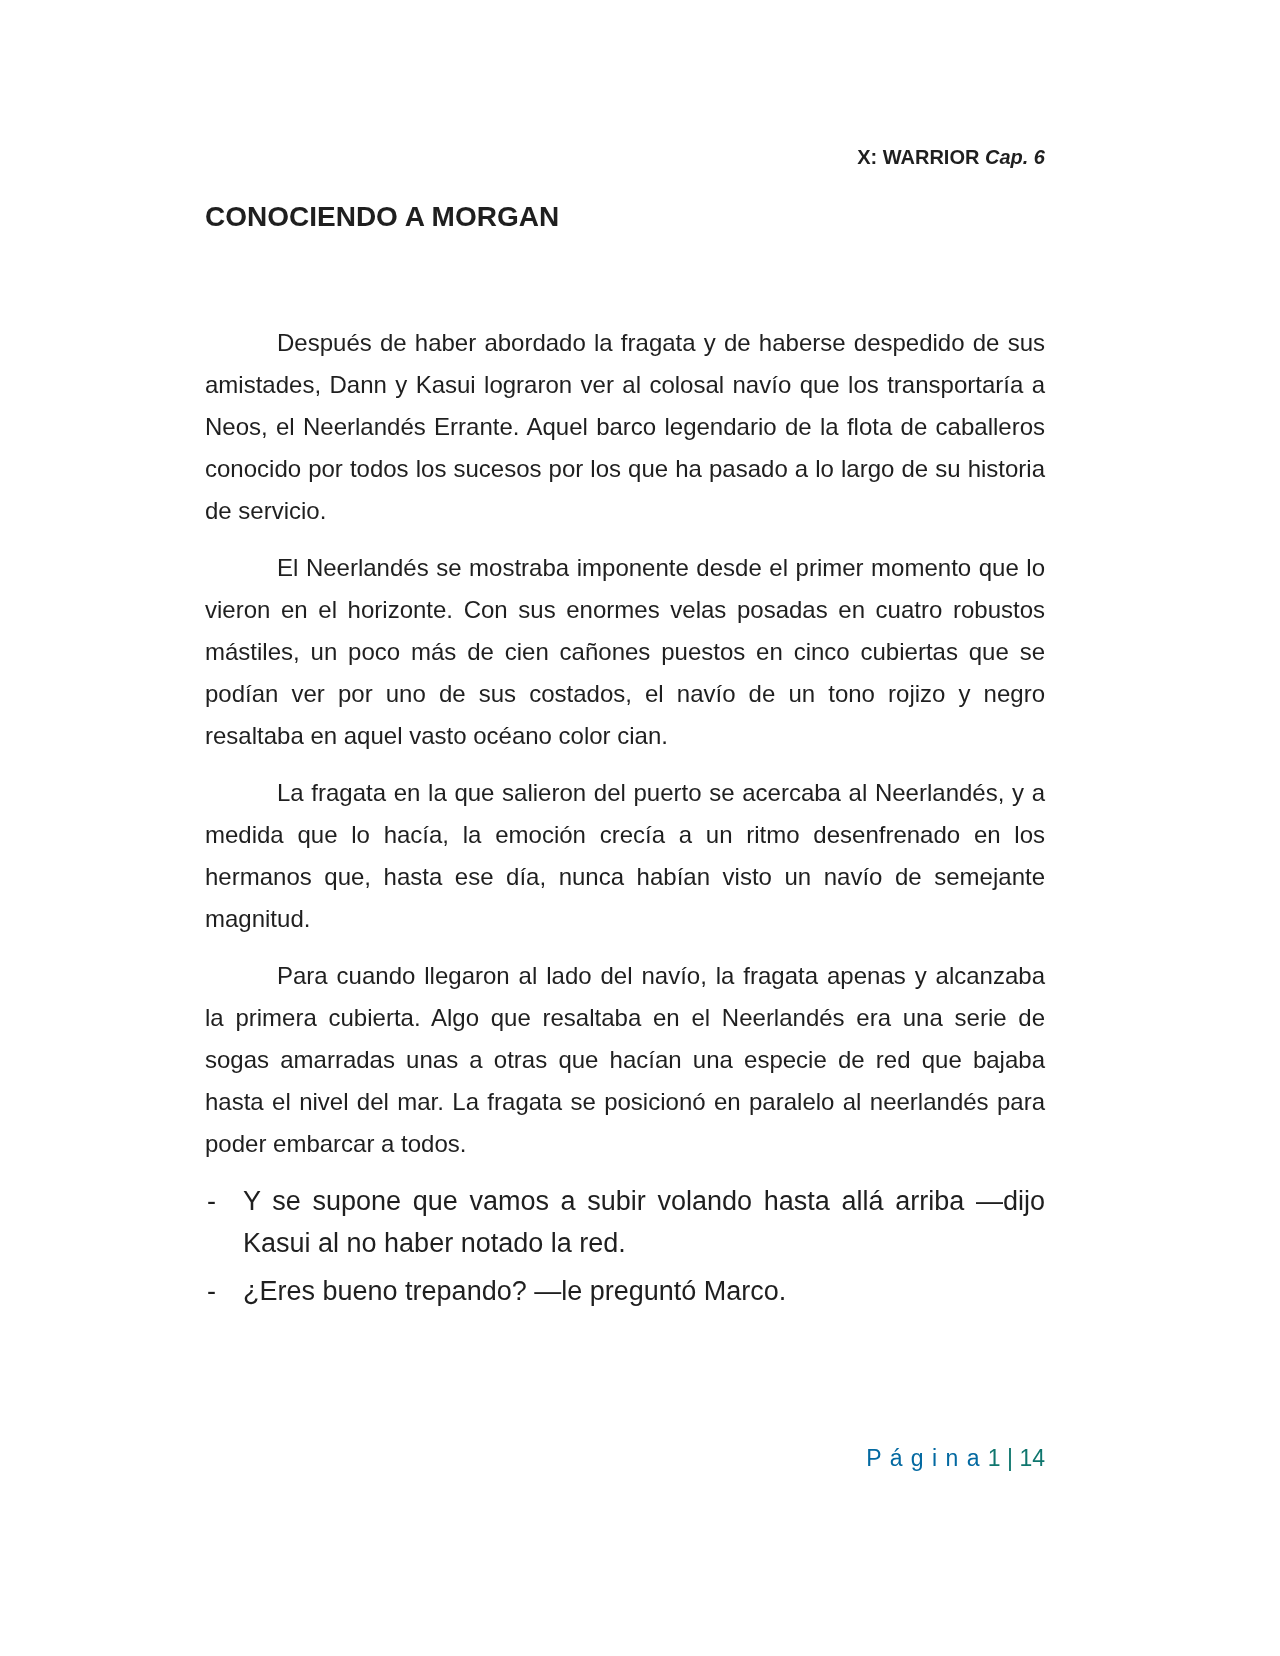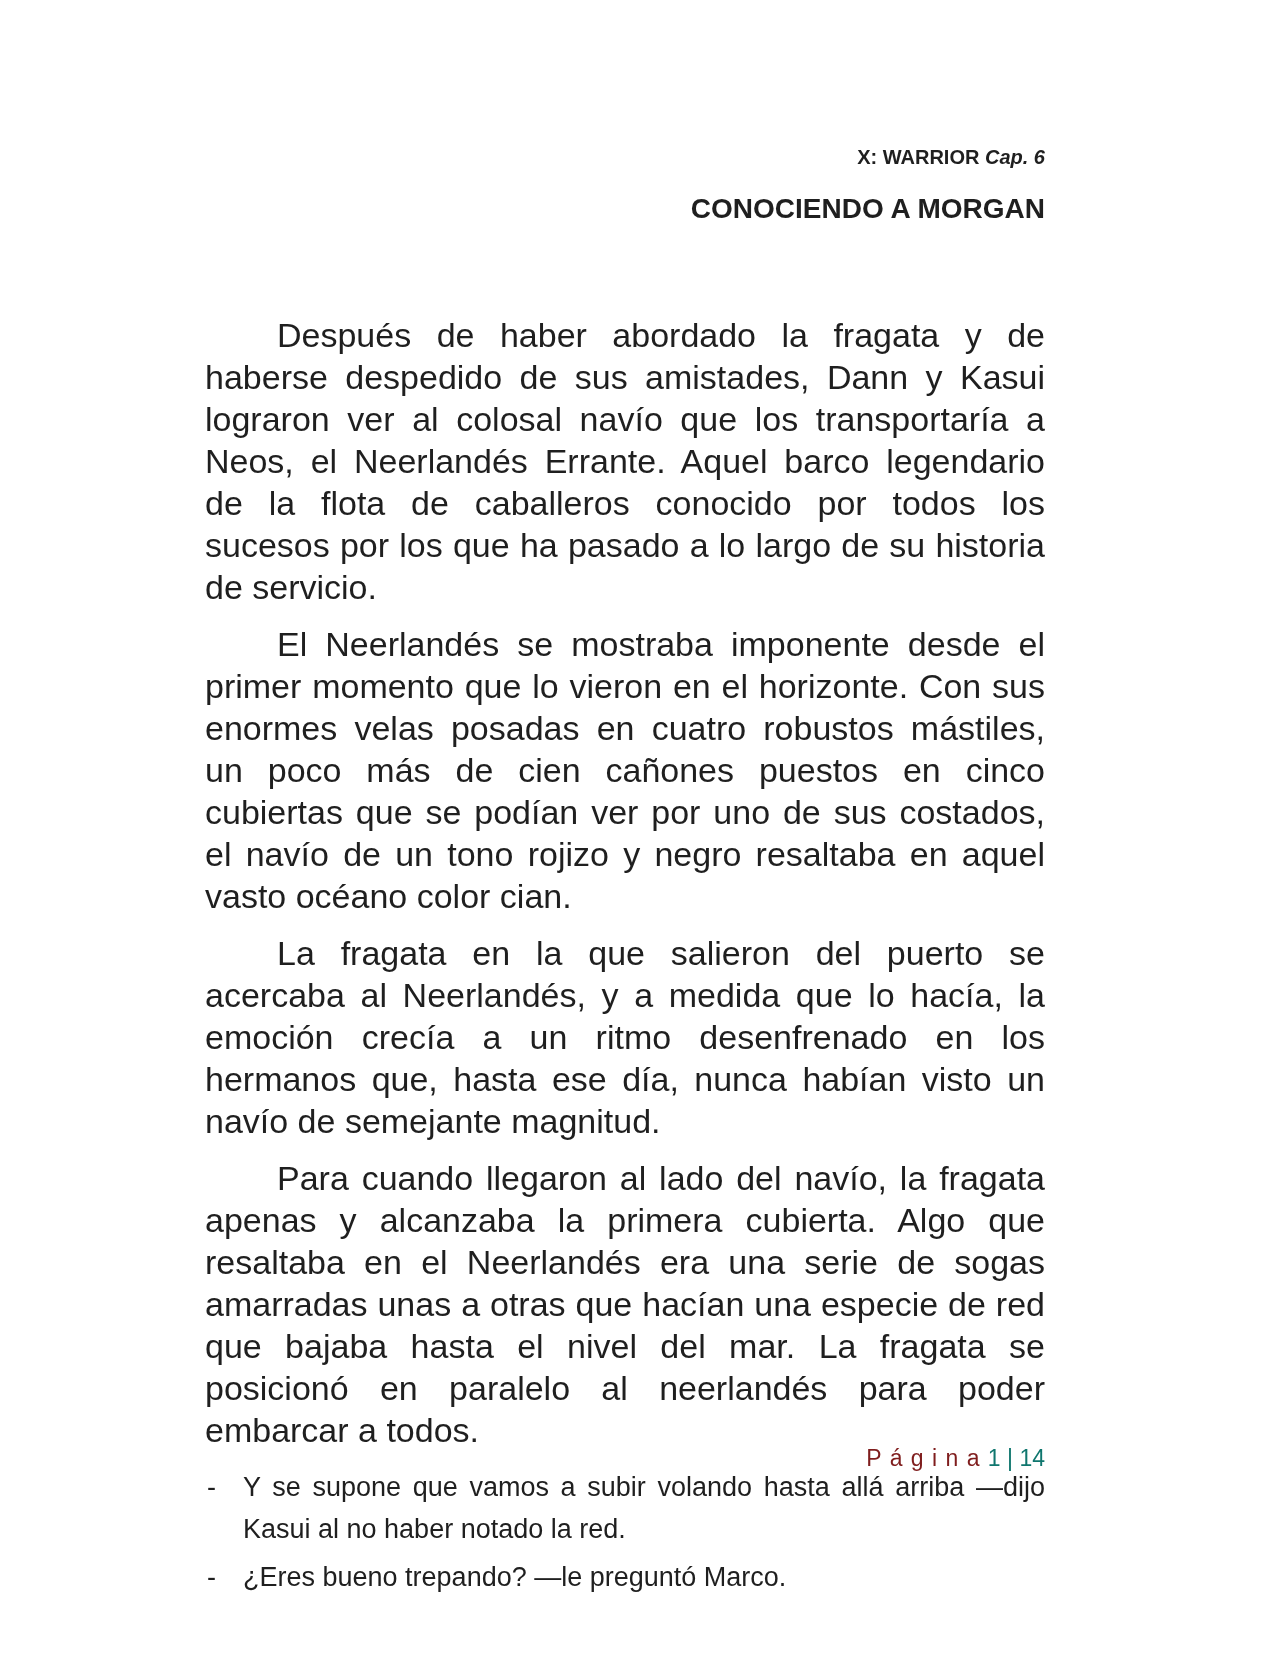--- a/index.html
+++ b/index.html
@@ -23,28 +23,28 @@
     text-align: right;
     font-size: 20px;
     font-weight: bold;
     margin: 0;
     line-height: 34px;
   }
   .title-line1 .title-italic {
     font-style: italic;
   }
   .title-line2 {
-    text-align: right;
+    text-align: left;
     font-size: 28px;
     font-weight: bold;
-    margin: 18px 0 88px 0;
+    margin: 26px 0 88px 0;
     line-height: 34px;
   }
   .body-paragraph {
-    font-size: 34px;
+    font-size: 24px;
     line-height: 42px;
     text-align: justify;
     text-indent: 72px;
     margin: 0 0 15px 0;
   }
   .dialogue-list {
     margin-top: 4px;
   }
   .dialogue-item {
     position: relative;
@@ -60,21 +60,21 @@
     top: 0;
   }
   .page-footer {
     position: absolute;
     top: 1418px;
     right: 235px;
     font-size: 23px;
     white-space: pre;
   }
   .footer-label {
-    color: #7f1d1d;
+    color: #0369a1;
     letter-spacing: 1px;
   }
   .footer-number {
     color: #0f766e;
   }
 </style>
 </head>
 <body>
 
 <div class="page">

